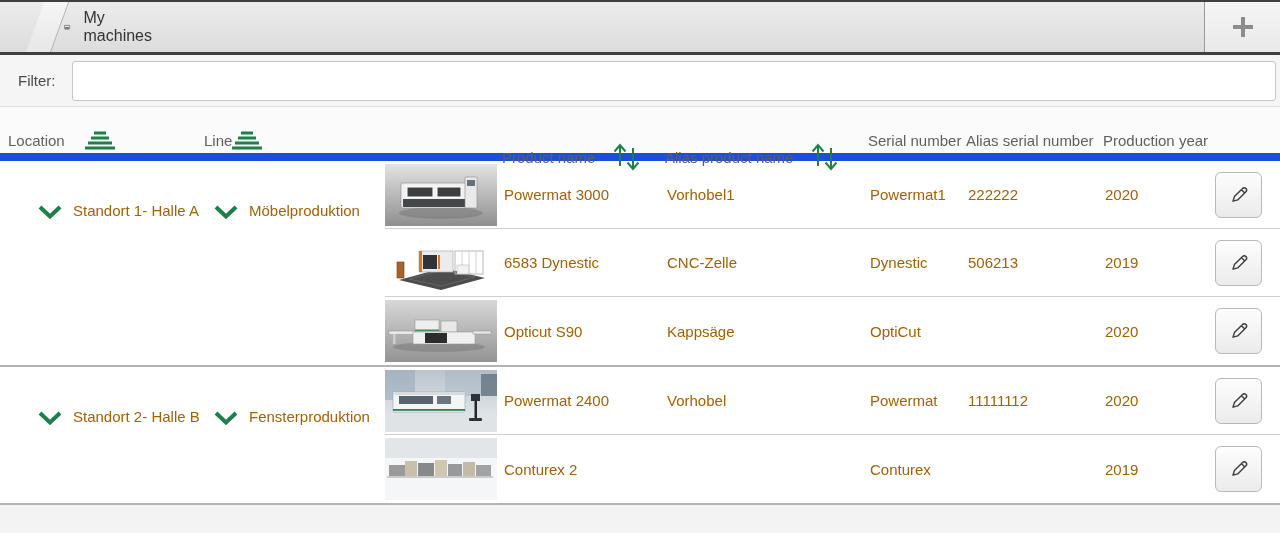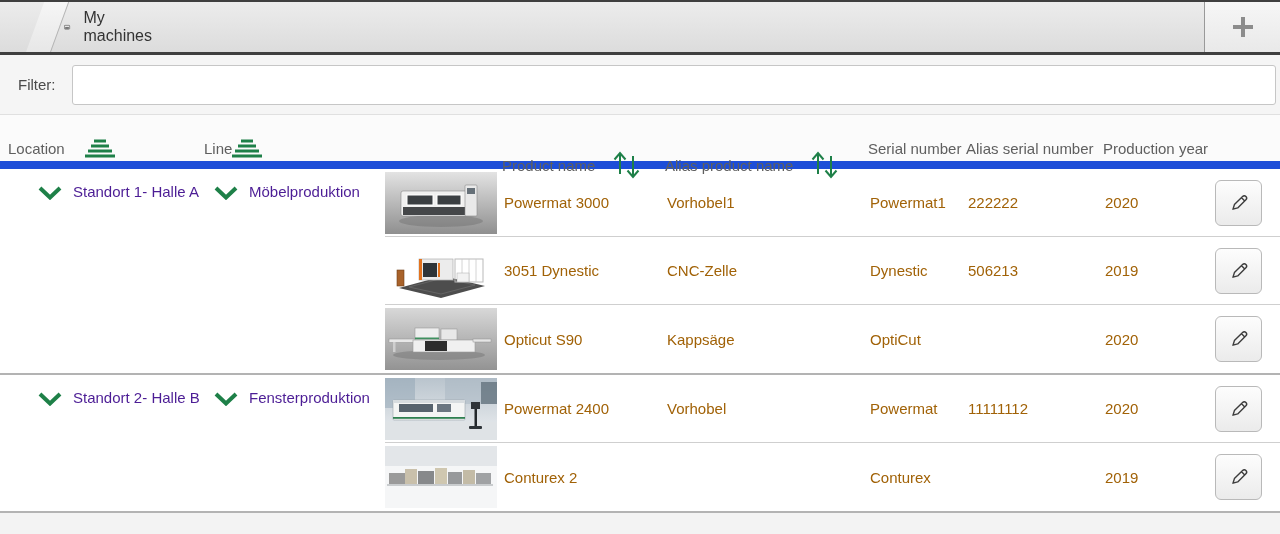--- a/index.html
+++ b/index.html
@@ -15,41 +15,41 @@
   .tab-bg { position:absolute; left:0; top:0; width:100%; height:100%;
             background:linear-gradient(#f6f6f6,#e7e7e7); border-right:1px solid #b4b4b4;
             transform:skewX(-20deg); transform-origin:bottom left; }
   .tab > svg, .tab > span { position:relative; z-index:1; }
   .tab-title { font-size:16px; color:#333; }
   .add-area { margin-left:auto; width:76px; height:100%; border-left:1px solid #999;
               background:linear-gradient(#f6f6f6,#e9e9e9); display:flex; align-items:center;
               justify-content:center; cursor:pointer; }
 
   
-  .filter-row { height:60px; background:#f5f5f5; border-bottom:1px solid #e0e0e0;
+  .filter-row { height:52px; background:#f5f5f5; border-bottom:1px solid #e0e0e0;
                 display:flex; align-items:center; }
   .filter-label { font-size:15px; color:#4a4a4a; margin-left:18px; }
   .filter-input { position:absolute; left:72px; width:1204px; height:40px; background:#fff;
                   border:1px solid #c6c6c6; border-radius:3px; font-size:15px; padding:0 10px;
                   color:#444; outline:none; }
 
   
   .thead, .group { display:grid; grid-template-columns:200px 185px 117px 163px 203px 98px 137px 107px 1fr; }
   .thead { height:54px; background:#fbfbfb; border-bottom:8px solid #1d4ed8; align-items:center;
            font-size:15px; color:#5f5f5f; }
   .th { display:flex; align-items:center; }
   .th-loc { padding-left:8px; gap:20px; }
   .th-line { padding-left:4px; }
   .th-sort { gap:17px;margin-top:34px; }
   .icon-btn { display:inline-flex; align-items:center; cursor:pointer; }
   .green-icon { color:var(--green,#1e8048); }
 
   .group { grid-template-columns:200px 185px 1fr; border-bottom:2px solid #b3b3b3; background:#fff; }
-  .loc-cell, .line-cell { display:flex; align-items:flex-start; gap:11px; padding-top:14px;
-                          font-size:15px; color:#4c1d95; cursor:pointer; }
+  .loc-cell, .line-cell { display:flex; align-items:flex-start; gap:11px; padding-top:41px;
+                          font-size:15px; color:#a16207; cursor:pointer; }
   .loc-cell { padding-left:38px; }
   .line-cell { padding-left:14px; }
   .loc-cell svg, .line-cell svg { margin-top:3px; flex:none; }
 
   .mrow { display:grid; grid-template-columns:117px 163px 203px 98px 137px 107px 1fr; height:68px;
           align-items:center; border-bottom:1px solid #cfcfcf; font-size:15px; color:#a16207; }
   .mrow:last-child { border-bottom:none; }
   .img-cell { width:112px; height:62px; overflow:hidden; }
   .img-cell svg { display:block; }
   .txt { padding-left:2px; white-space:nowrap; overflow:hidden; }
@@ -199,21 +199,21 @@
             <rect x="12" y="30" width="7" height="16" fill="#a8622a" stroke="#704018" stroke-width="0.6"></rect>
             <rect x="34" y="19" width="34" height="21" fill="#ececec" stroke="#b0b0b0" stroke-width="0.7"></rect>
             <rect x="38" y="23" width="14" height="14" fill="#2f3438"></rect>
             <rect x="34" y="19" width="3" height="21" fill="#e2731f"></rect>
             <rect x="53" y="23" width="2" height="14" fill="#e2731f"></rect>
             <rect x="70" y="19" width="28" height="23" fill="none" stroke="#b9b9b9" stroke-width="1"></rect>
             <path d="M77 19 V42 M84 19 V42 M91 19 V42" stroke="#c9c9c9" stroke-width="0.8"></path>
             <rect x="72" y="33" width="12" height="9" fill="#f2f2f2" stroke="#aaaaaa" stroke-width="0.5"></rect>
           </svg>
         </div>
-        <div class="txt">3051 Dynestic</div>
+        <div class="txt">6583 Dynestic</div>
         <div class="txt">CNC-Zelle</div>
         <div class="txt">Dynestic</div>
         <div class="txt">506213</div>
         <div class="txt">2019</div>
         <button class="edit-btn">
           <svg width="22" height="22" viewBox="0 0 22 22">
             <path d="M5 17.2 L6.4 12.6 L14.6 4.4 C15.5 3.5 17 3.5 17.9 4.4 C18.8 5.3 18.8 6.8 17.9 7.7 L9.7 15.9 L5 17.2 Z M13.4 5.6 L16.7 8.9" fill="none" stroke="#3c3c3c" stroke-width="1.4" stroke-linejoin="round"></path>
           </svg>
         </button>
       </div>

